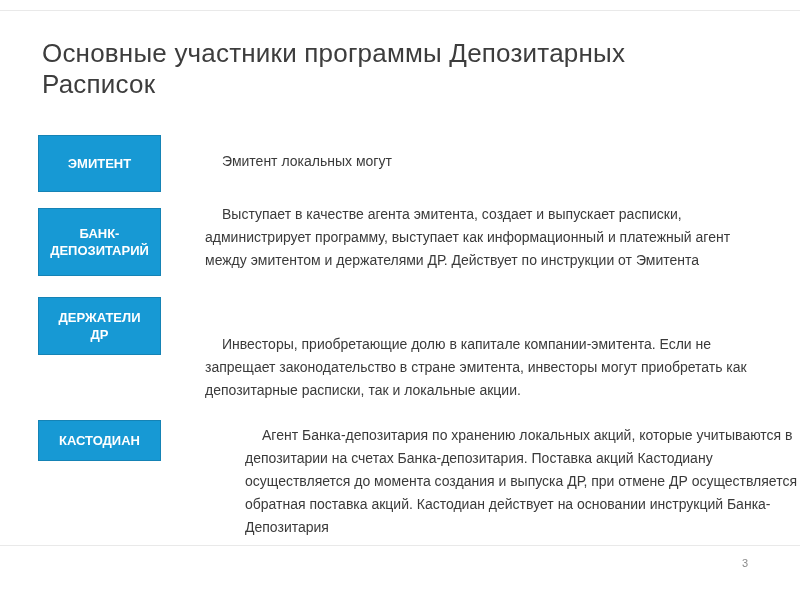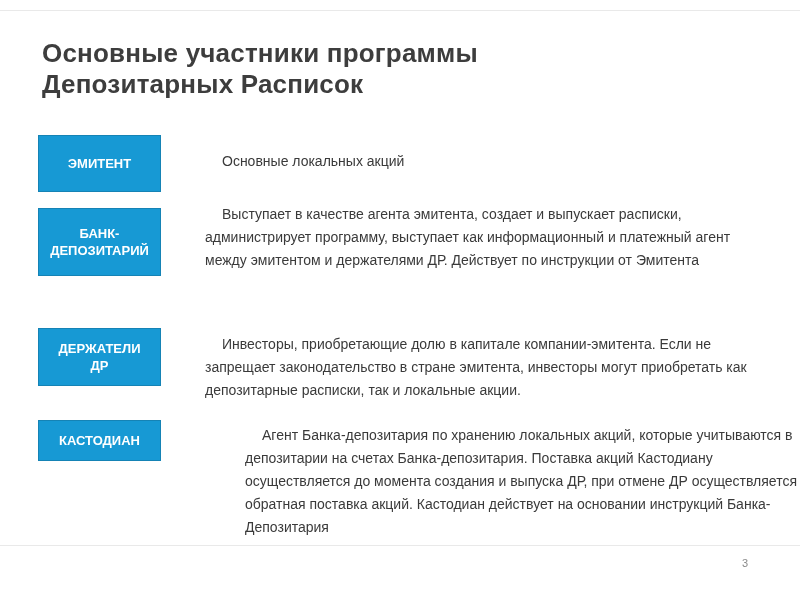--- a/index.html
+++ b/index.html
@@ -32,21 +32,21 @@
   }
   .rule-top{top:10px;}
   .rule-bottom{top:545px;}
   .slide-title{
     position:absolute;
     left:42px;
     top:38px;
     width:600px;
     font-size:26px;
     line-height:31px;
-    font-weight:700;
+    font-weight:400;
     color:var(--title-text);
     letter-spacing:0.2px;
   }
   .participant-box{
     position:absolute;
     left:38px;
     width:123px;
     background:var(--box-blue);
     border:1px solid var(--box-border);
     display:flex;
@@ -54,21 +54,21 @@
     justify-content:center;
     text-align:center;
     color:#ffffff;
     font-weight:700;
     font-size:13px;
     line-height:17px;
     padding:0 10px;
   }
   .box-1{top:135px;height:57px;}
   .box-2{top:208px;height:68px;}
-  .box-3{top:328px;height:58px;}
+  .box-3{top:297px;height:58px;}
   .box-4{top:420px;height:41px;}
   .desc{
     position:absolute;
     left:205px;
     width:565px;
     font-size:14px;
     line-height:23px;
     color:var(--body-text);
     text-indent:17px;
   }
@@ -89,21 +89,21 @@
 
 <div class="slide">
 
   <div class="rule rule-top"></div>
 
   <h1 class="slide-title">Основные участники программы Депозитарных Расписок</h1>
 
   <div class="participant-box box-1">
     <span>ЭМИТЕНТ</span>
   </div>
-  <p class="desc desc-1">Основные локальных акций</p>
+  <p class="desc desc-1">Эмитент локальных могут</p>
 
   <div class="participant-box box-2">
     <span>БАНК-ДЕПОЗИТАРИЙ</span>
   </div>
   <p class="desc desc-2">Выступает в качестве агента эмитента,  создает и выпускает расписки, администрирует программу, выступает как информационный и платежный агент между эмитентом и держателями ДР. Действует по инструкции от Эмитента</p>
 
   <div class="participant-box box-3">
     <span>ДЕРЖАТЕЛИ ДР</span>
   </div>
   <p class="desc desc-3">Инвесторы, приобретающие долю в капитале компании-эмитента. Если не запрещает законодательство в стране эмитента, инвесторы могут приобретать как депозитарные расписки, так и локальные акции.</p>

